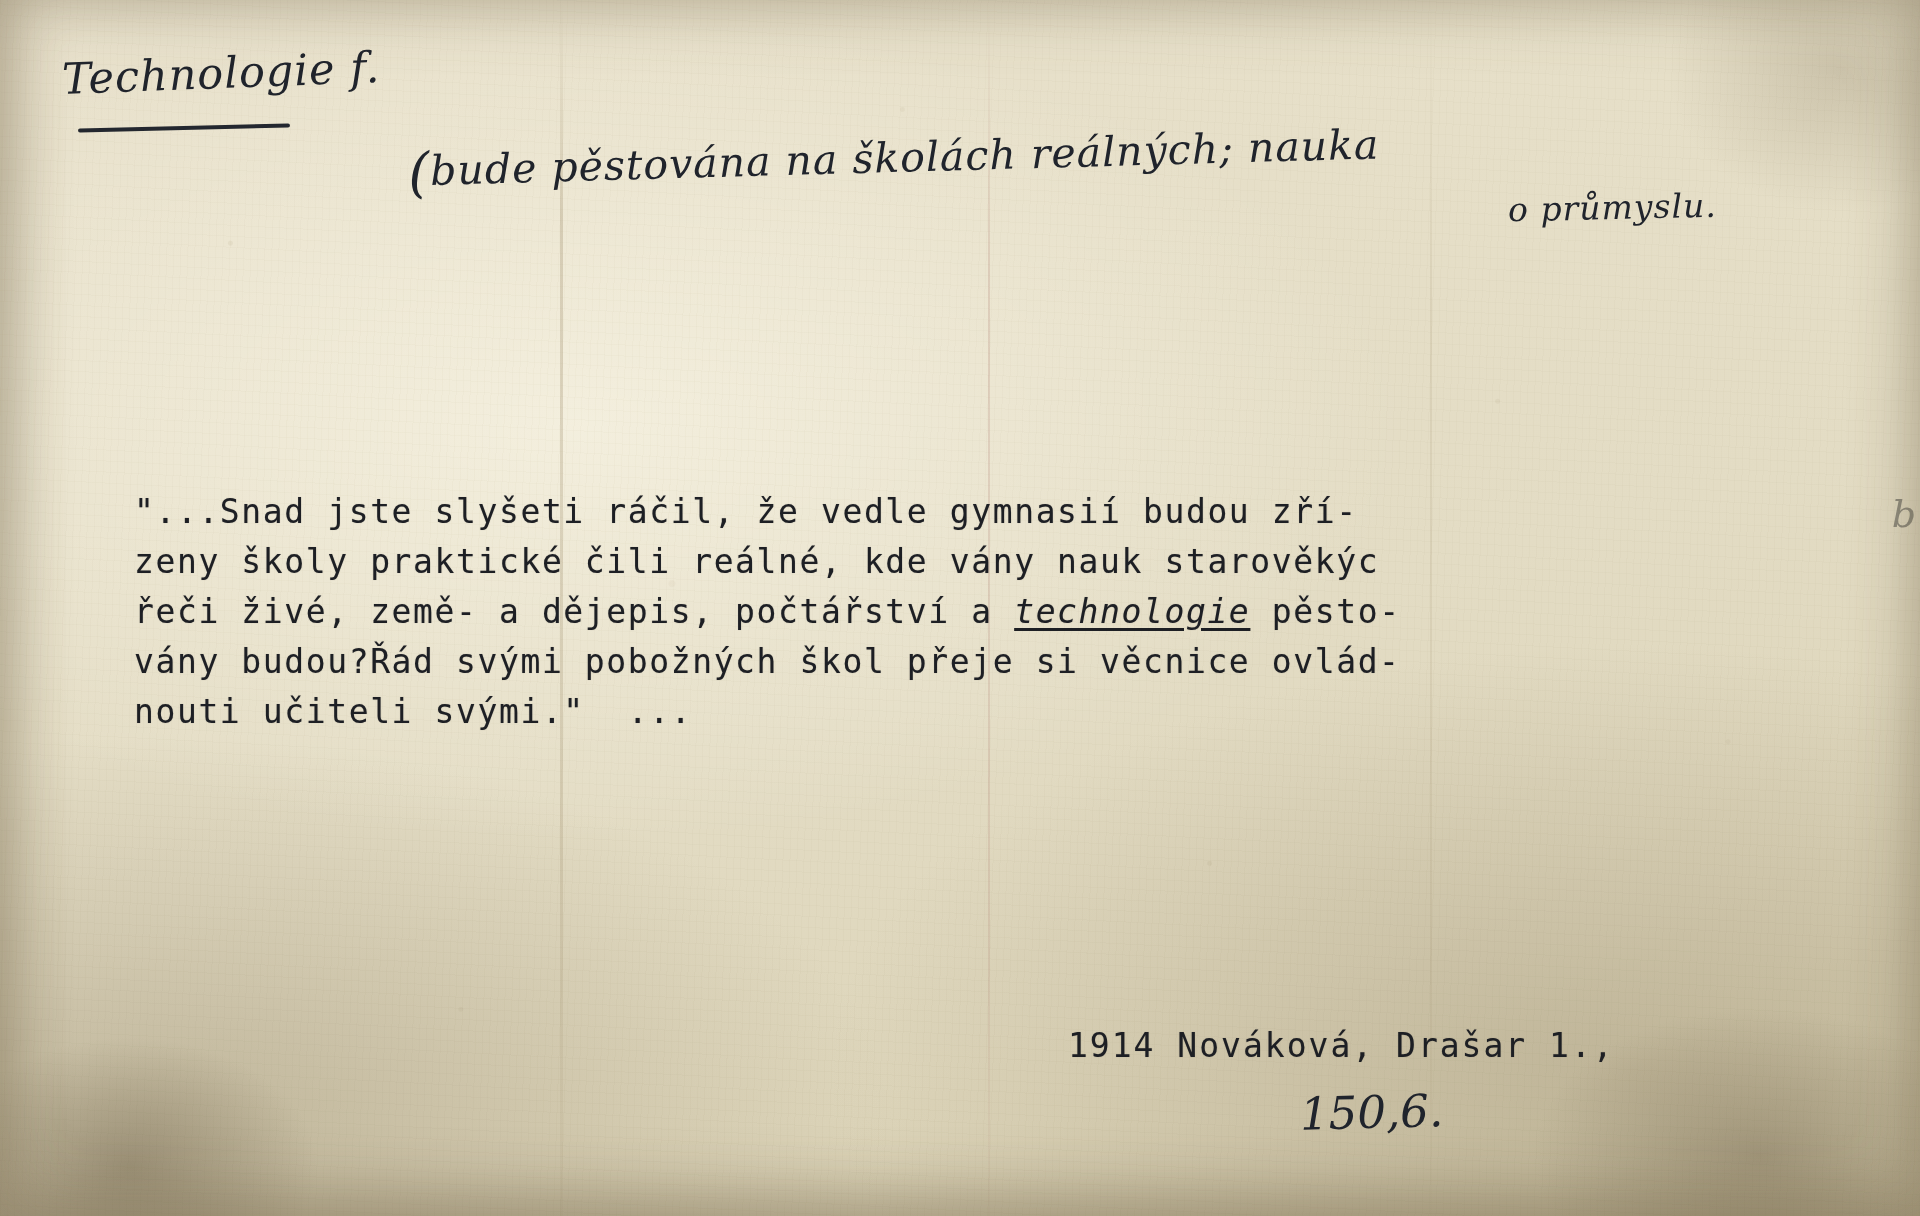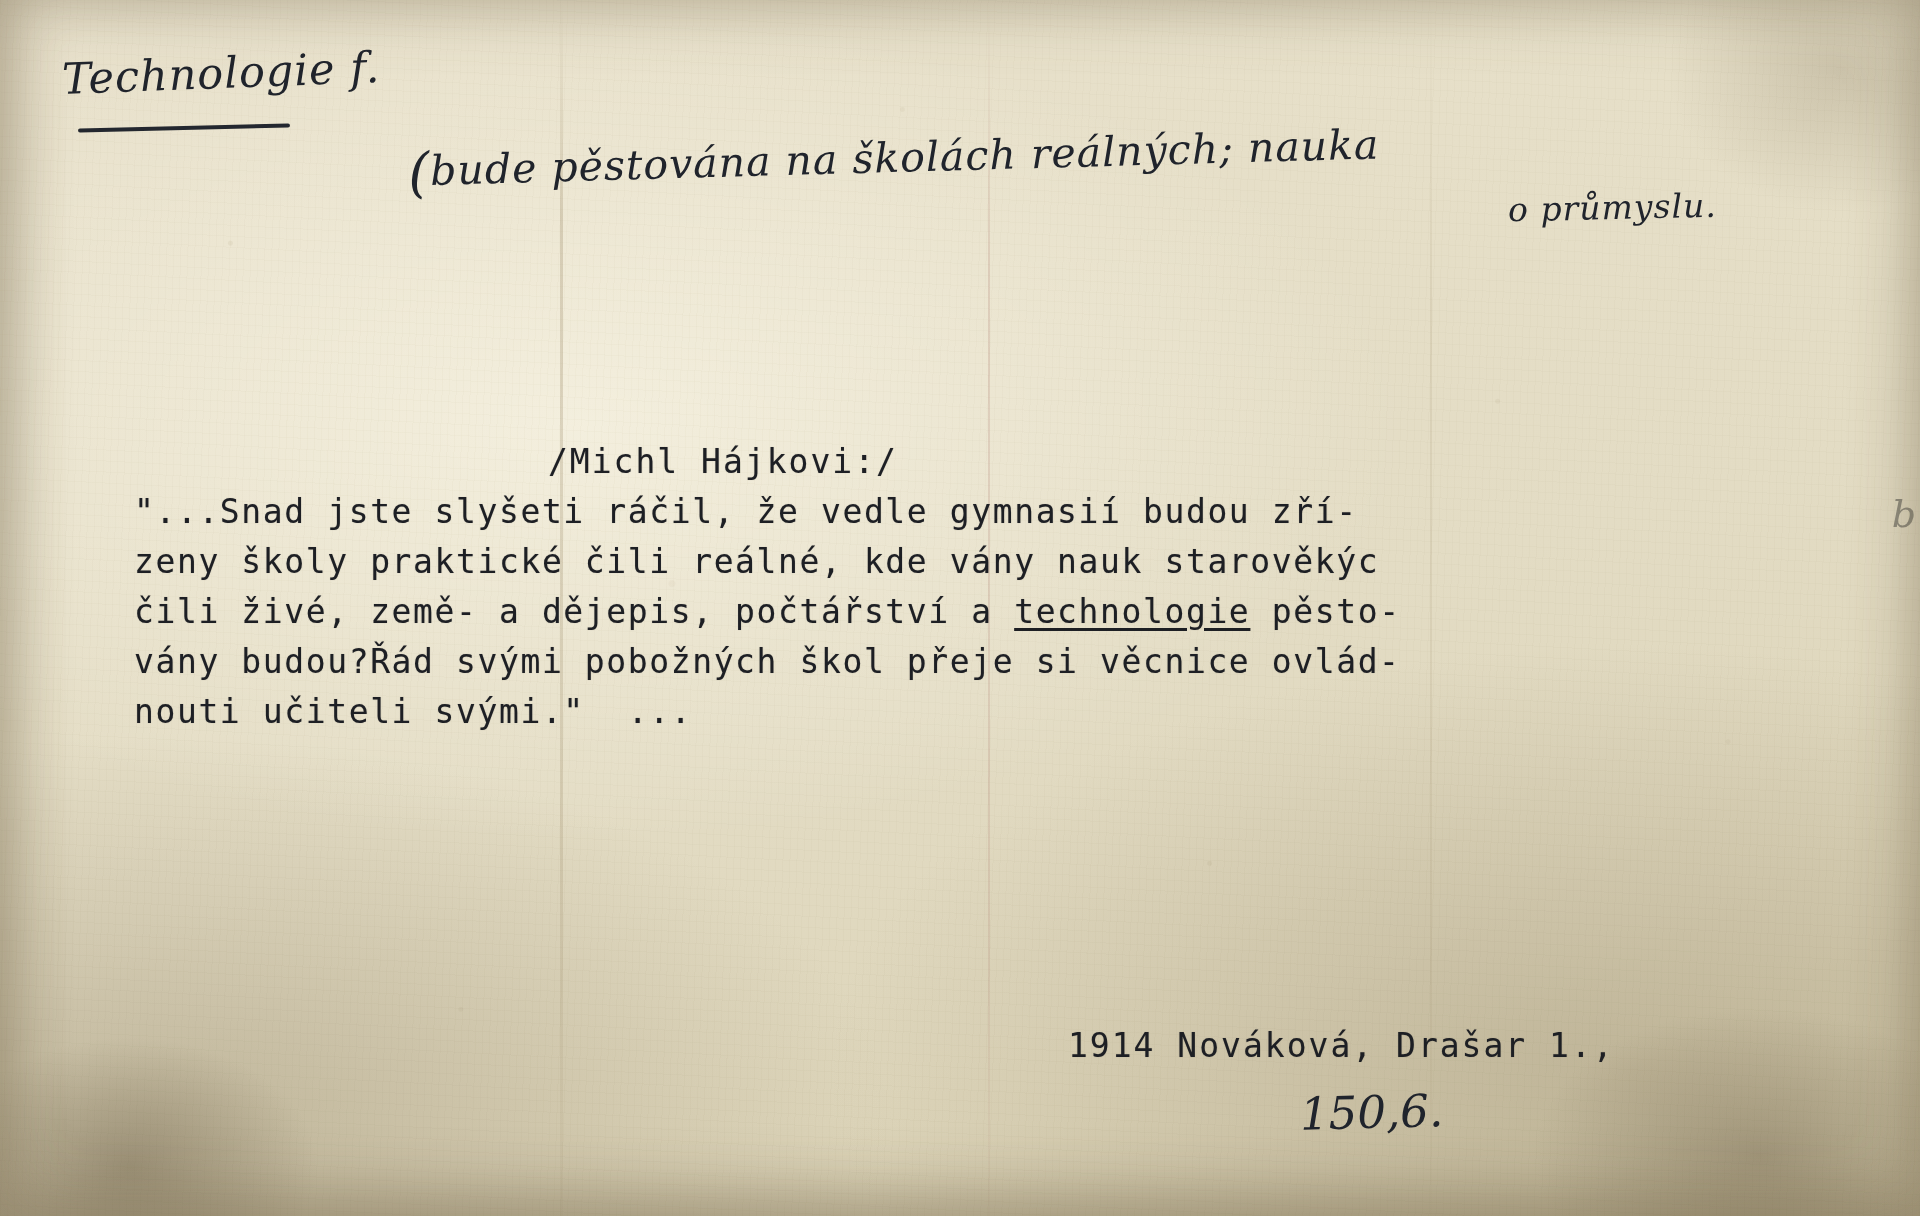--- a/index.html
+++ b/index.html
@@ -121,21 +121,21 @@
     left: 548px; top: 442px;
     font-size: 33px;
     letter-spacing: 2.0px;
   }
   .quote-body {
     left: 134px; top: 487px;
     font-size: 33px;
     line-height: 50px;
     letter-spacing: 1.6px;
   }
-  .quote-body .u { text-decoration: underline; text-underline-offset: 5px; }
+  .quote-body .u { text-decoration: underline; text-underline-offset: 5px; font-style: italic; }
 
   .signature {
     left: 1068px; top: 1026px;
     font-size: 33px;
     letter-spacing: 2.0px;
   }
   .shelfmark {
     position: absolute;
     left: 1300px; top: 1086px;
     font-family: "DejaVu Serif", serif;
@@ -186,25 +186,24 @@
   <div class="crease-b"></div>
   <div class="crease-c"></div>
 
   <div class="hand hand-title">Technologie f.</div>
   <div class="hand-underline"></div>
 
   <div class="hand hand-line2"><span class="paren">(</span><span>bude pěstována na školách reálných; nauka</span></div>
 
   <div class="hand hand-line3">o průmyslu.</div>
 
-  <div class="typed recipient">/Michl Hájkovi:/</div>
 
   <div class="typed quote-body"><span>"...Snad jste slyšeti ráčil, že vedle gymnasií budou zří-</span>
 <span>zeny školy praktické čili reálné, kde vány nauk starověkýc</span>
-<span>čili živé, země- a dějepis, počtářství a </span><span class="u">technologie</span><span> pěsto-</span>
+<span>řeči živé, země- a dějepis, počtářství a </span><span class="u">technologie</span><span> pěsto-</span>
 <span>vány budou?Řád svými pobožných škol přeje si věcnice ovlád-</span>
 <span>nouti učiteli svými."  ...</span></div>
 
   <div class="edge-mark">b</div>
 
   <div class="typed signature">1914 Nováková, Drašar 1.,</div>
 
   <div class="shelfmark">150,6.</div>
 
   <div class="smudge-bl"></div>

